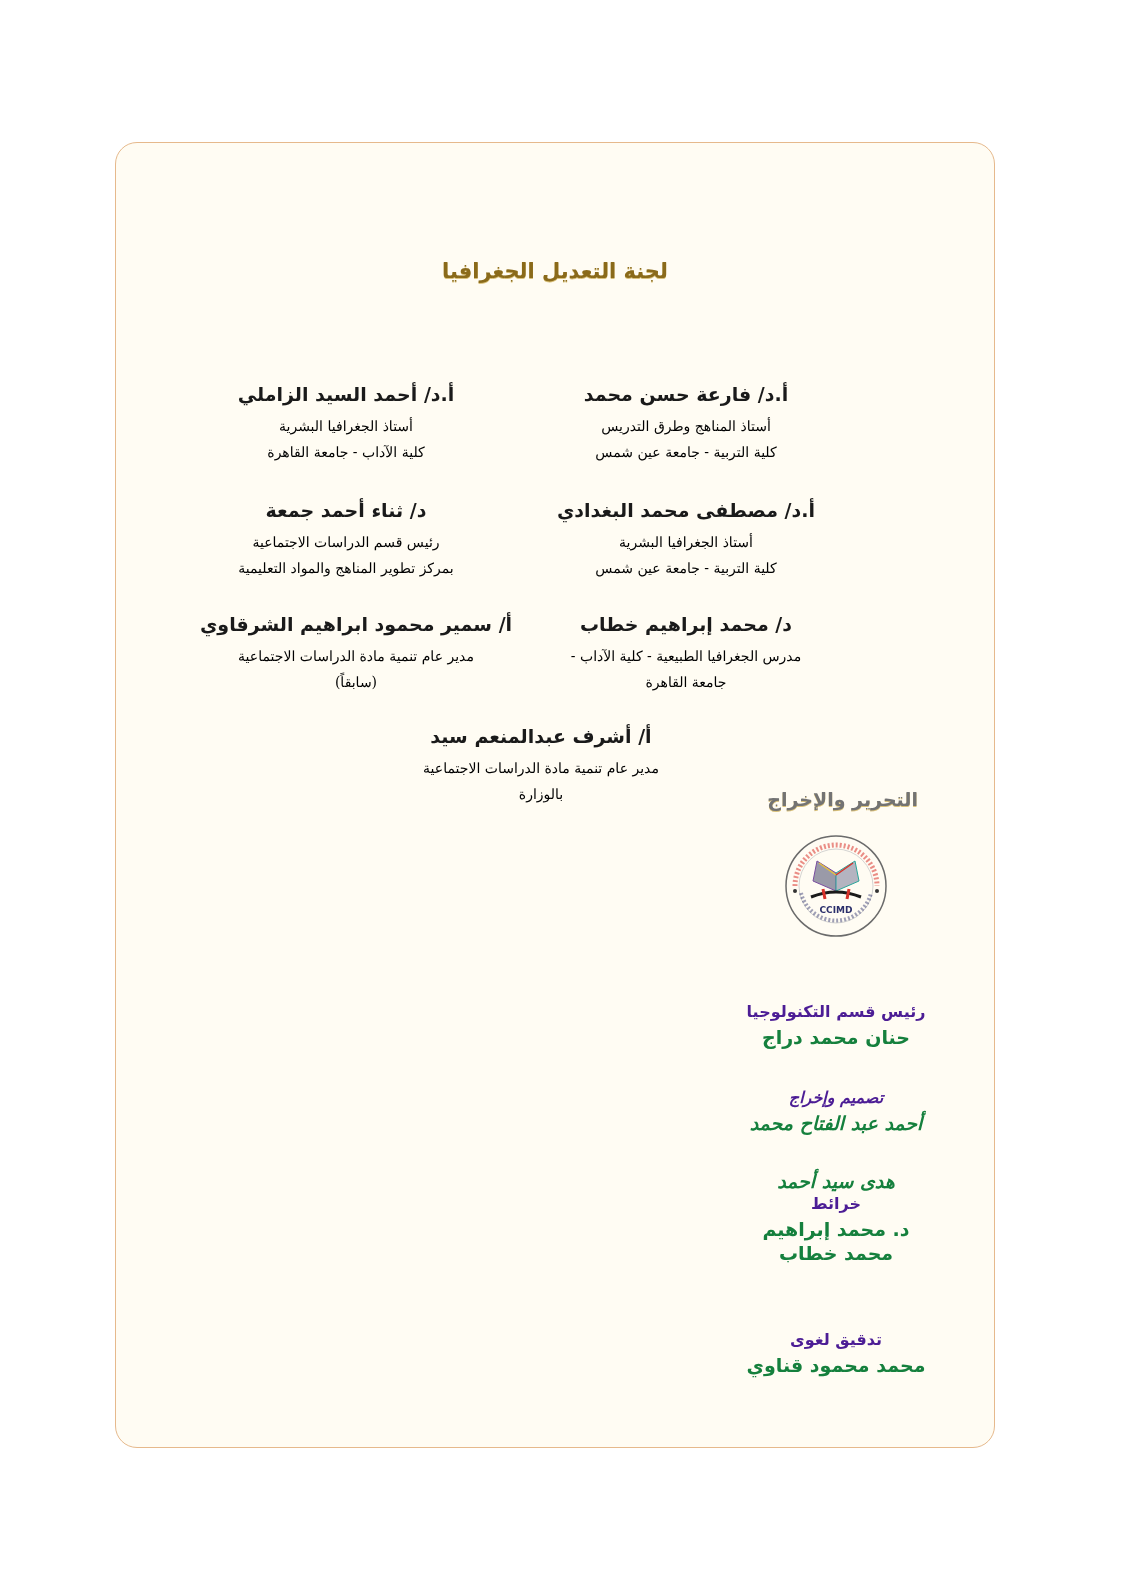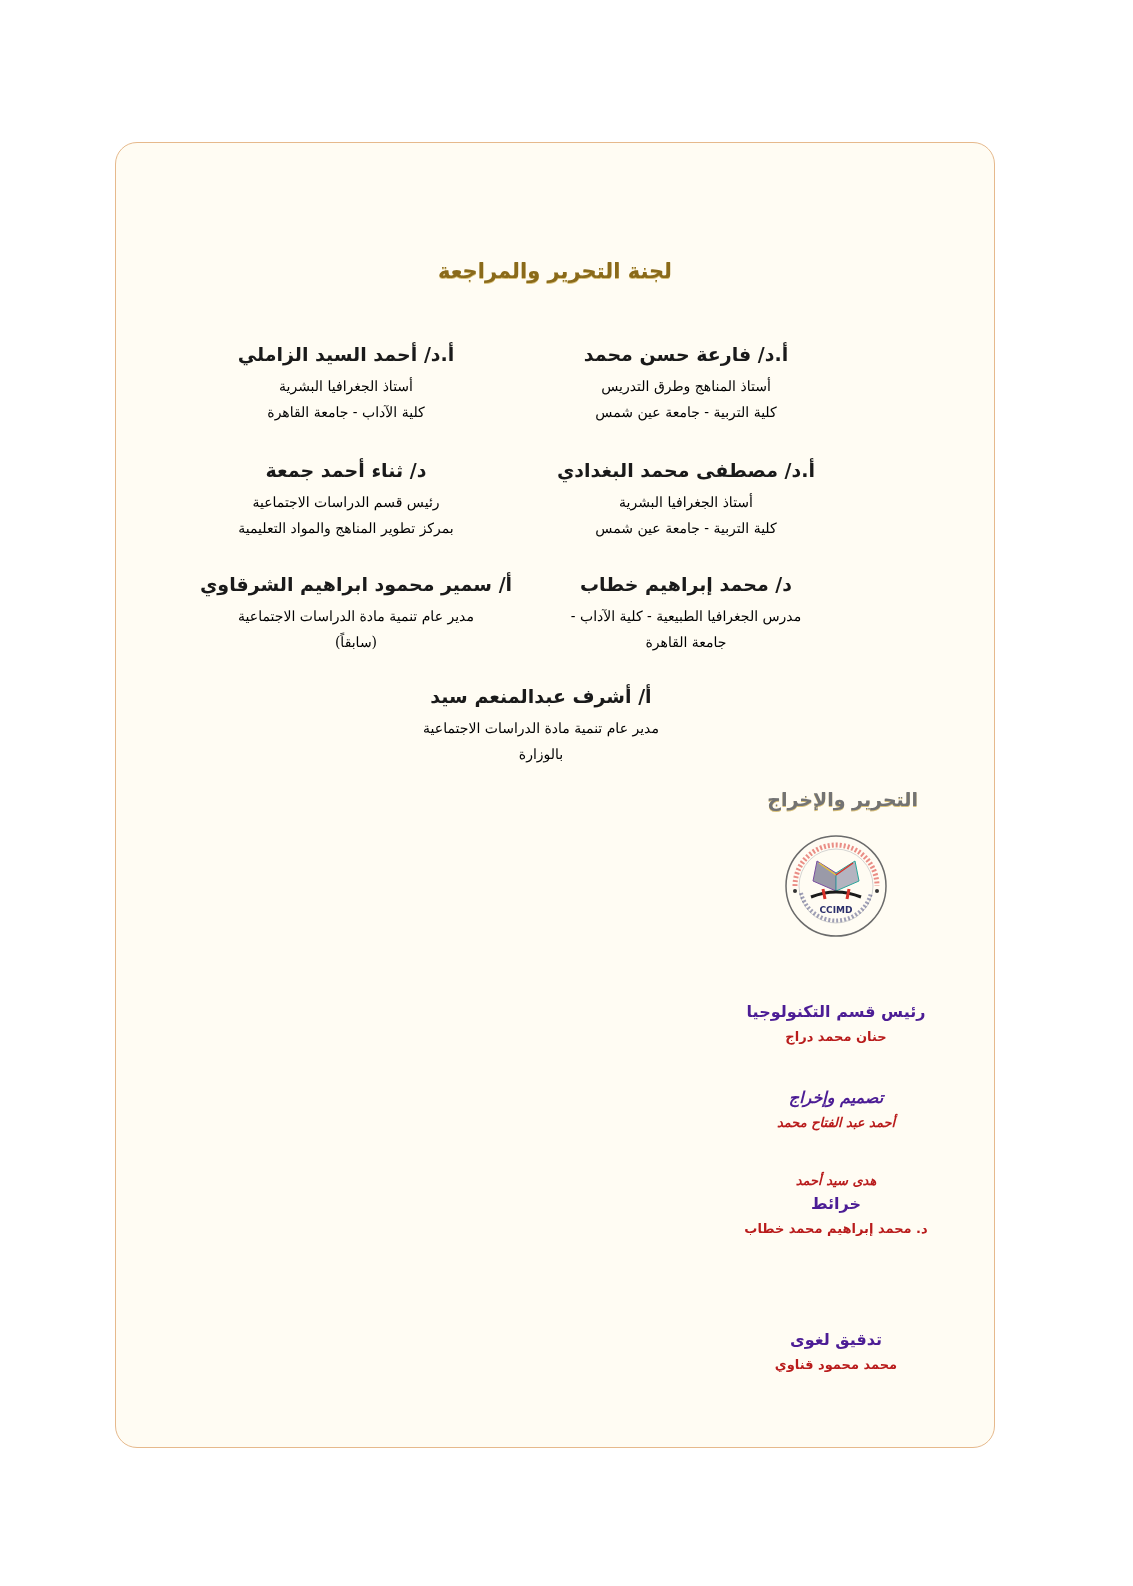--- a/index.html
+++ b/index.html
@@ -43,20 +43,21 @@
       direction: rtl;
       text-align: center;
       width: 320px;
     }
     .member .name {
       font-weight: bold;
       font-size: 19px;
       color: #1a1a1a;
       line-height: 30px;
       margin-bottom: 4px;
+      margin-top: 40px;
     }
     .member .line {
       font-family: "DejaVu Serif", serif;
       font-size: 14px;
       line-height: 26px;
       color: #000000;
     }
     .editing-title {
       position: absolute;
       right: 76px;
@@ -82,31 +83,31 @@
       text-align: center;
     }
     .credit-role {
       font-weight: bold;
       font-size: 16px;
       color: #4c1d95;
       line-height: 26px;
     }
     .credit-name {
       font-weight: bold;
-      font-size: 13px;
-      color: #b91c1c;
+      font-size: 19px;
+      color: #15803d;
       line-height: 24px;
     }
   </style>
 </head>
 <body>
 
 <div class="frame">
 
-  <div class="section-title">لجنة التحرير والمراجعة</div>
+  <div class="section-title">لجنة التعديل الجغرافيا</div>
 
   <div class="member" style="left:410px; top:196px;">
     <div class="name">أ.د/ فارعة حسن محمد</div>
     <div class="line">أستاذ المناهج وطرق التدريس</div>
     <div class="line">كلية التربية - جامعة عين شمس</div>
   </div>
   <div class="member" style="left:70px; top:196px;">
     <div class="name">أ.د/ أحمد السيد الزاملي</div>
     <div class="line">أستاذ الجغرافيا البشرية</div>
     <div class="line">كلية الآداب - جامعة القاهرة</div>

